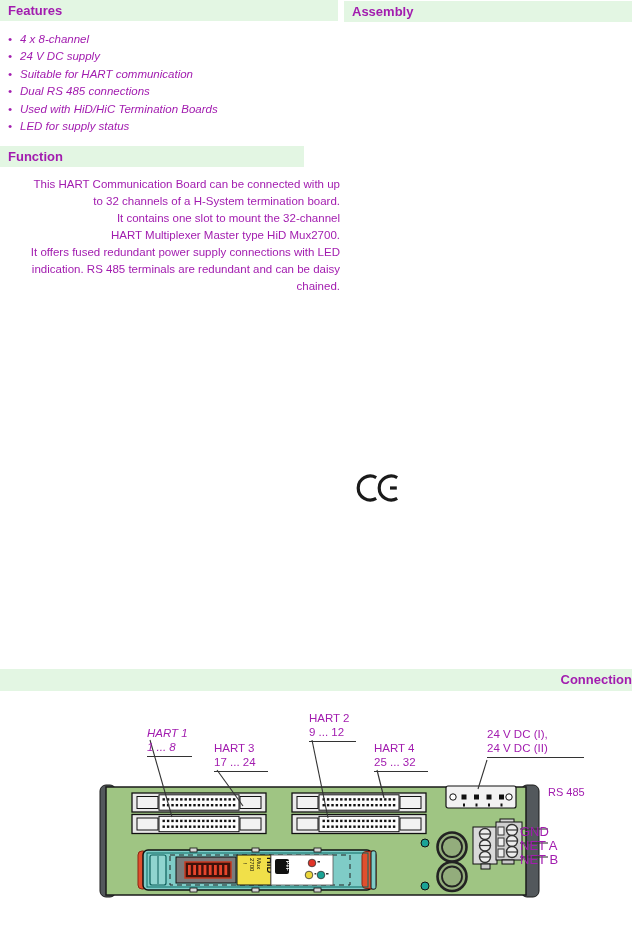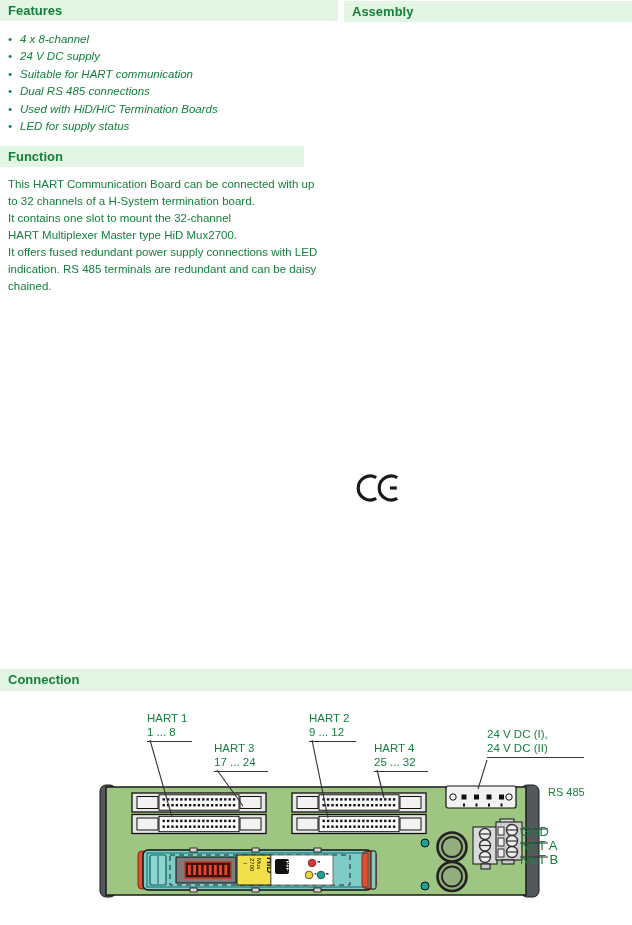--- a/index.html
+++ b/index.html
@@ -1,34 +1,34 @@
 <!DOCTYPE html>
 <html><head>
 <meta charset="utf-8">
 <style>
   html,body{margin:0;padding:0;background:#fff;}
   .page{position:relative;width:632px;height:925px;background:#fff;overflow:hidden;
-        font-family:"Liberation Sans",sans-serif;color:#15803d;}
+        font-family:"Liberation Sans",sans-serif;color:#a21caf;}
   .hdr{position:absolute;height:21px;background:#e3f6e3;font-size:13px;font-weight:bold;
        line-height:21px;padding-left:8px;box-sizing:border-box;}
   .hdr-features{left:0;top:1;width:338px;}
   .hdr-assembly{left:344;top:1px;width:288px;left:344px;}
   .hdr-function{left:0;top:146px;width:304px;}
-  .hdr-connection{left:0;top:669px;width:632px;height:22px;line-height:22px;}
+  .hdr-connection{left:0;top:669px;width:632px;height:22px;line-height:22px;text-align:right;}
   .features-list{position:absolute;left:8px;top:31px;margin:0;padding:0;list-style:none;
                  font-size:11.5px;font-style:italic;}
   .features-list li{line-height:17.4px;padding-left:12px;position:relative;}
   .features-list li::before{content:"•";position:absolute;left:0;top:0;}
-  .function-text{position:absolute;left:8px;top:176px;width:332px;font-size:11.5px;}
+  .function-text{position:absolute;left:8px;top:176px;width:332px;font-size:11.5px;text-align:right;}
   .function-text p{margin:0;line-height:17px;white-space:pre-line;}
   .ce{position:absolute;left:356px;top:472px;}
   .diagram-svg{position:absolute;left:0;top:670px;}
   .dlabel{position:absolute;font-size:11.5px;line-height:14px;border-bottom:1px solid #333;
           padding-bottom:2px;white-space:nowrap;}
-  .lbl-hart1{left:147px;top:711px;width:45px;}
+  .lbl-hart1{left:147px;top:726px;width:45px;font-style:italic;}
   .lbl-hart3{left:214px;top:741px;width:54px;}
   .lbl-hart2{left:309px;top:711px;width:47px;}
   .lbl-hart4{left:374px;top:741px;width:54px;}
   .lbl-power{left:487px;top:727px;width:97px;}
   .lbl-rs485{position:absolute;left:548px;top:786px;font-size:11px;white-space:nowrap;}
   .lbl-term{position:absolute;left:520px;font-size:13px;white-space:nowrap;}
   .lbl-gnd{top:824px;} .lbl-neta{top:838px;} .lbl-netb{top:852px;}
 </style>
 </head>
 <body>

